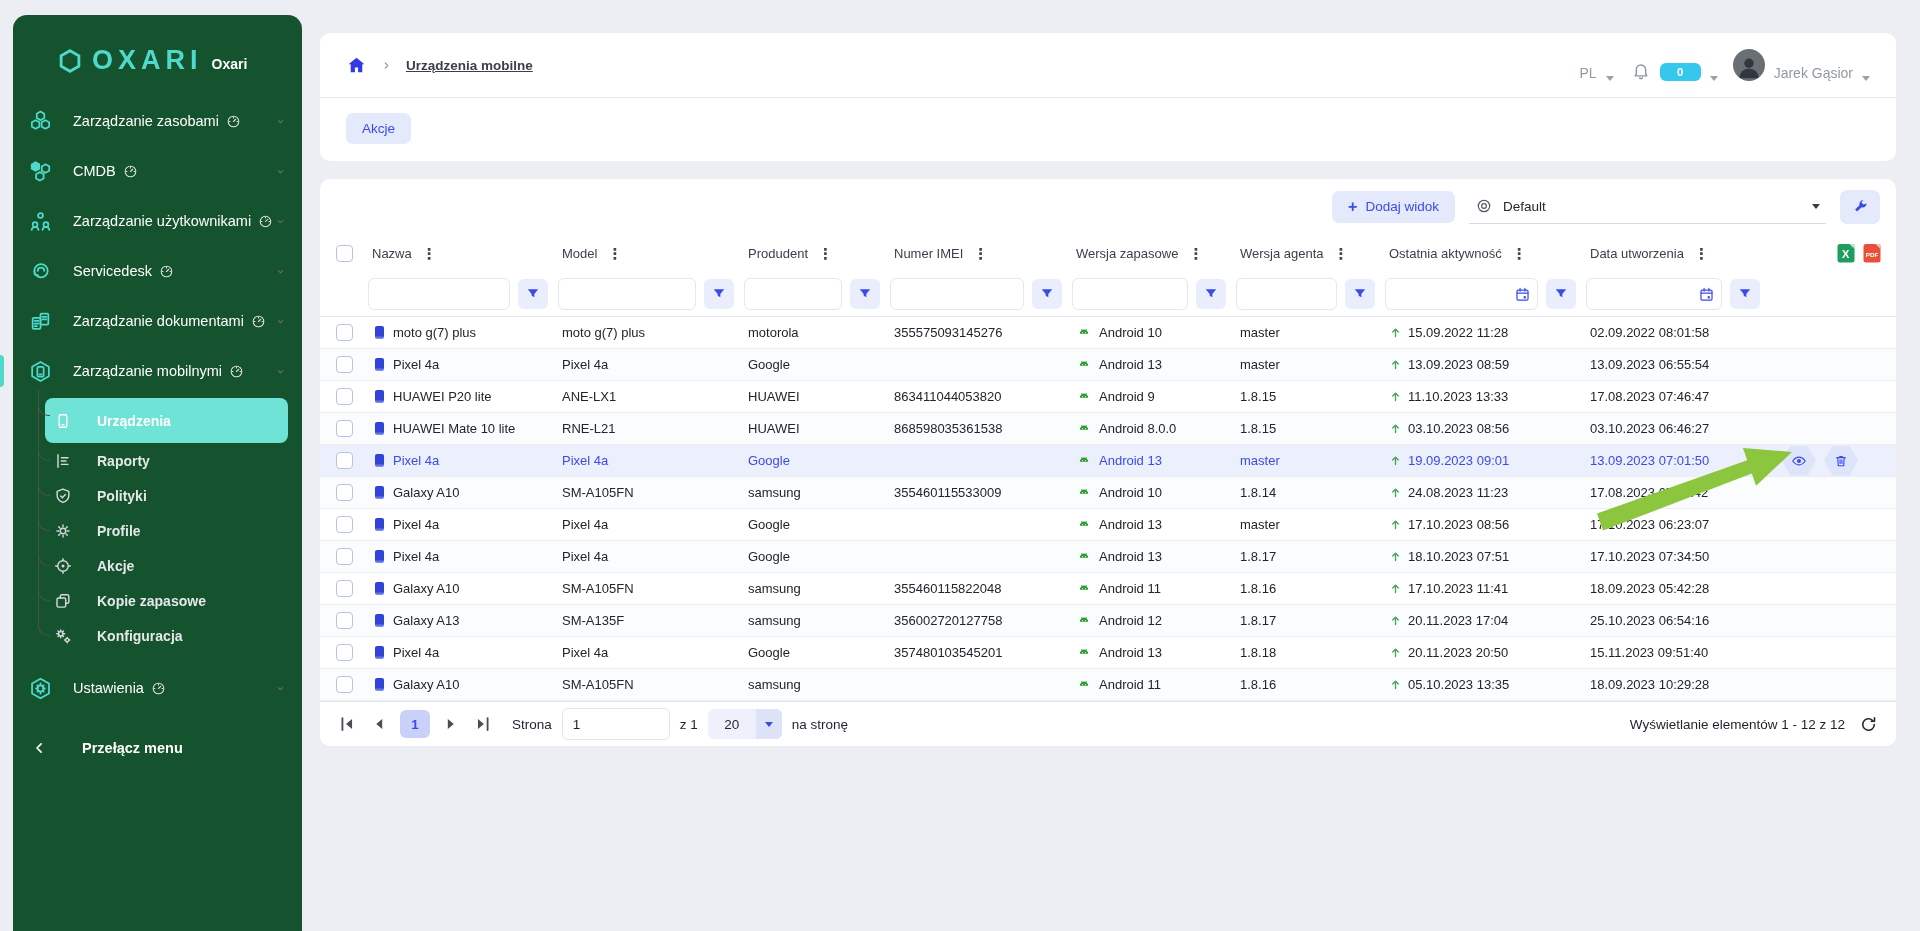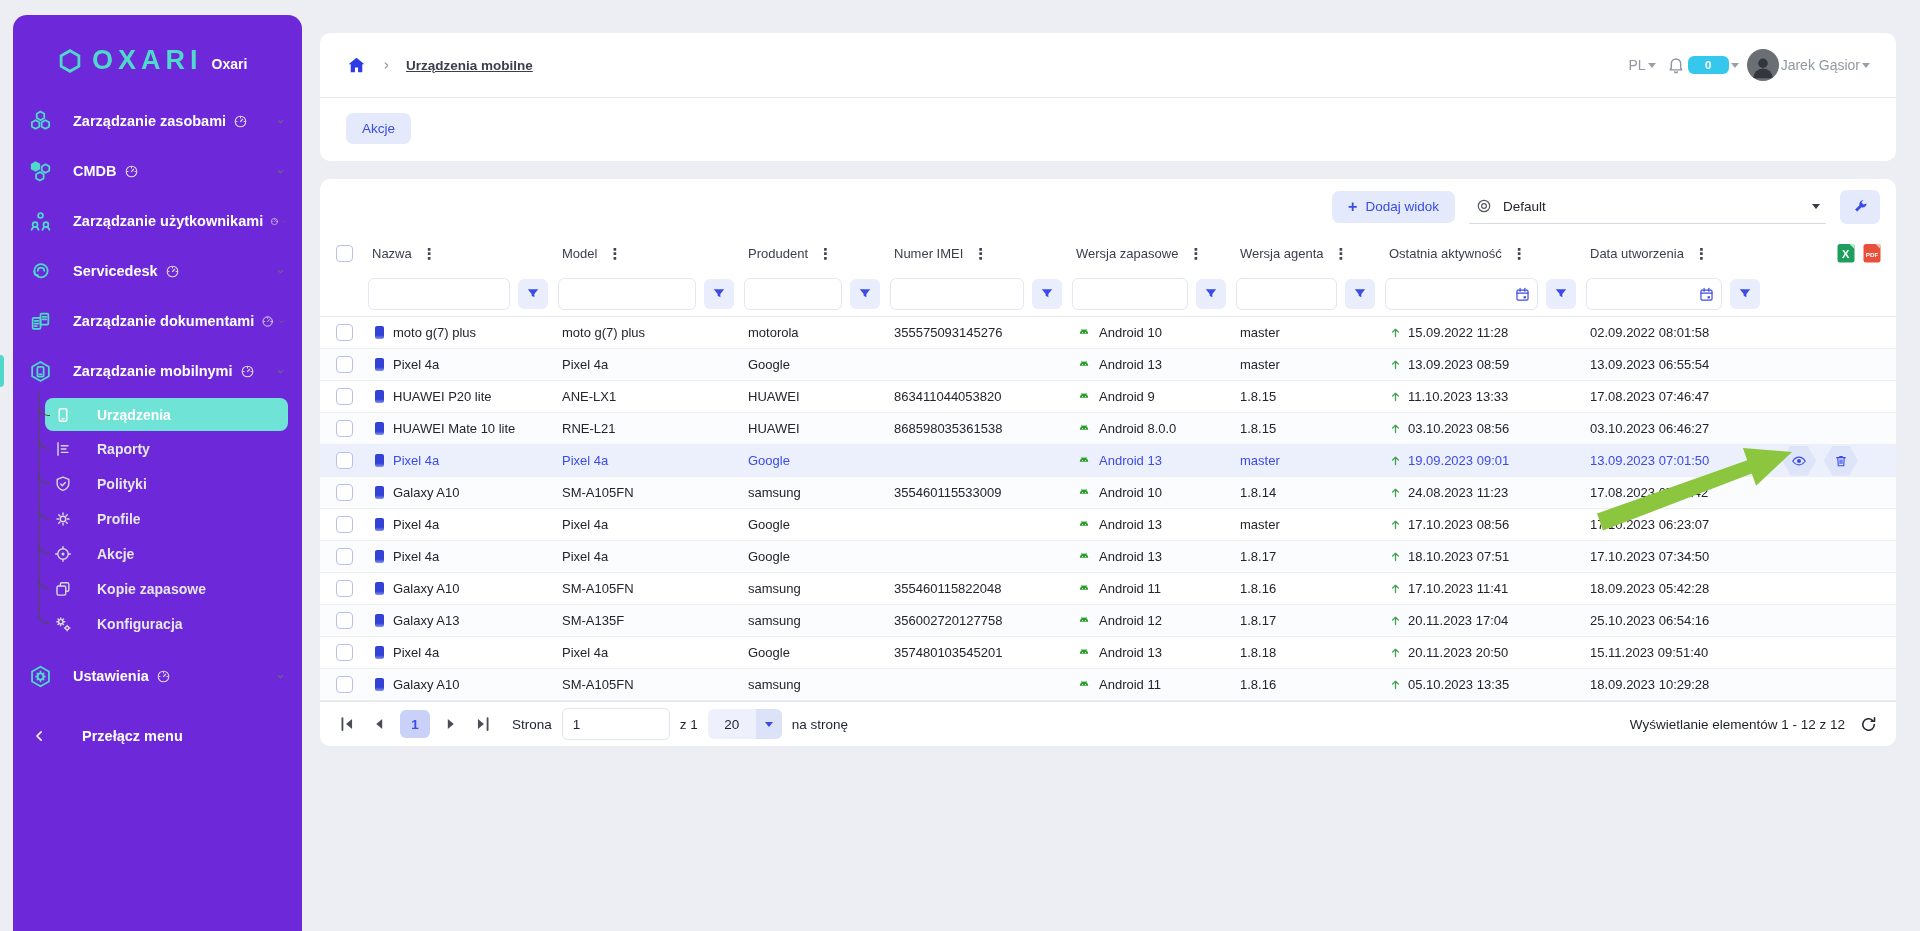--- a/index.html
+++ b/index.html
@@ -1,57 +1,57 @@
 <!DOCTYPE html>
 <html><head>
 <meta charset="utf-8">
 <style>
   html,body{margin:0;padding:0}
   body{width:1920px;height:931px;position:relative;overflow:hidden;background:#EDEEF4;
        font-family:"Liberation Sans","DejaVu Sans",sans-serif;color:#212330}
   .ic{display:inline-block;vertical-align:middle}
 
   
-  .sidebar{position:absolute;left:13px;top:15px;bottom:0;width:289px;background:#6d28d9;
+  .sidebar{position:absolute;left:13px;top:15px;bottom:0;width:289px;background:#14532d;
            border-radius:14px 14px 0 0;z-index:3}
   .logo{display:flex;align-items:baseline;gap:9px;padding:30px 0 18px 44px}
   .logo-hex{width:26px;height:26px;color:#4ED9CB;align-self:center}
   .logo-text{color:#4ED9CB;font-size:27px;font-weight:700;letter-spacing:5px}
   .logo-sub{color:#fff;font-size:14px;font-weight:700}
   .menu{margin-top:2px}
   .sitem{position:relative;display:flex;align-items:center;height:50px;padding:0 14px 0 15px;cursor:pointer}
   .sitem .tic{width:25px;height:25px;color:#4ED9CB;flex:none}
-  .slab{color:#fff;font-size:14.5px;font-weight:700;margin-left:20px;white-space:nowrap}
+  .slab{color:#fff;font-size:14.5px;font-weight:400;margin-left:20px;white-space:nowrap}
   .badge-ic{width:15px;height:15px;color:#e8e8e8;margin-left:7px;opacity:.95}
   .chev{width:15px;height:15px;color:#6a6a6a;margin-left:auto}
   .sitem.cur::before{content:'';position:absolute;left:-15px;top:9px;width:6px;height:32px;
                      background:#4ED9CB;border-radius:0 4px 4px 0}
   .subtree{position:relative;padding:2px 0 4px}
   .subtree::before{content:'';position:absolute;left:25px;top:-6px;bottom:28px;border-left:1px solid #4e4e4e}
   .ssub{position:relative;display:flex;align-items:center;height:35px;margin:0 14px 0 32px;
         padding-left:8px;border-radius:8px;cursor:pointer}
   .ssub::before{content:'';position:absolute;left:-7px;top:-8px;width:11px;height:25px;
                 border-left:1px solid #4e4e4e;border-bottom:1px solid #4e4e4e;border-bottom-left-radius:10px}
   .ssub .sic{width:20px;height:20px;color:#D7D9DD;flex:none}
   .slab2{color:#E6E7EA;font-size:14px;font-weight:700;margin-left:24px;white-space:nowrap}
-  .ssub.act{background:#6FE3D6;height:33px}
+  .ssub.act{background:#6FE3D6;height:45px}
   .ssub.act::before{border-color:#4e4e4e}
   .ssub.act .sic,.ssub.act .slab2{color:#fff}
   .toggle{display:flex;align-items:center;margin-top:26px;padding-left:18px;cursor:pointer}
   .toggle .ic{width:18px;height:18px;color:#fff}
   .toggle span{color:#fff;font-size:14.5px;font-weight:700;margin-left:33px}
 
   
   .main{position:absolute;left:320px;right:24px;top:33px}
   .card{background:#fff;border-radius:10px}
   .bc-row{display:flex;align-items:center;height:64px;padding:0 26px;border-bottom:1px solid #E9EAF0}
   .bc-home{width:21px;height:21px;color:#2F3BE4;cursor:pointer}
   .bc-chev{width:15px;height:15px;color:#9AA0AB;margin:0 12px}
   .bc-link{font-size:13.5px;font-weight:700;color:#3A3E4D;text-decoration:underline;cursor:pointer}
-  .tb-right{margin-left:auto;display:flex;align-items:center;gap:2px;color:#9298A2;font-size:14px}
+  .tb-right{margin-left:auto;display:flex;align-items:flex-end;gap:9px;color:#9298A2;font-size:14px}
   .caret{width:0;height:0;border-left:4.5px solid transparent;border-right:4.5px solid transparent;
          border-top:5px solid #9AA0AB;display:inline-block}
   .caret.dark{border-top-color:#3A3D45}
   .caret.blue{border-top-color:#3A4BE8}
   .bell{width:20px;height:20px;color:#8D93A0;margin-left:8px;cursor:pointer}
   .nbadge{min-width:27px;height:18px;border-radius:6px;background:#35C7EC;color:#fff;font-size:11.5px;
           font-weight:700;display:inline-flex;align-items:center;justify-content:center;padding:0 7px}
   .avatar{width:32px;height:32px;border-radius:50%;background:#6A6E75;overflow:hidden;margin-left:6px;
           display:flex;align-items:center;justify-content:center;cursor:pointer}
   .avatar .ic{width:30px;height:30px;color:#33363C;margin-top:4px}

